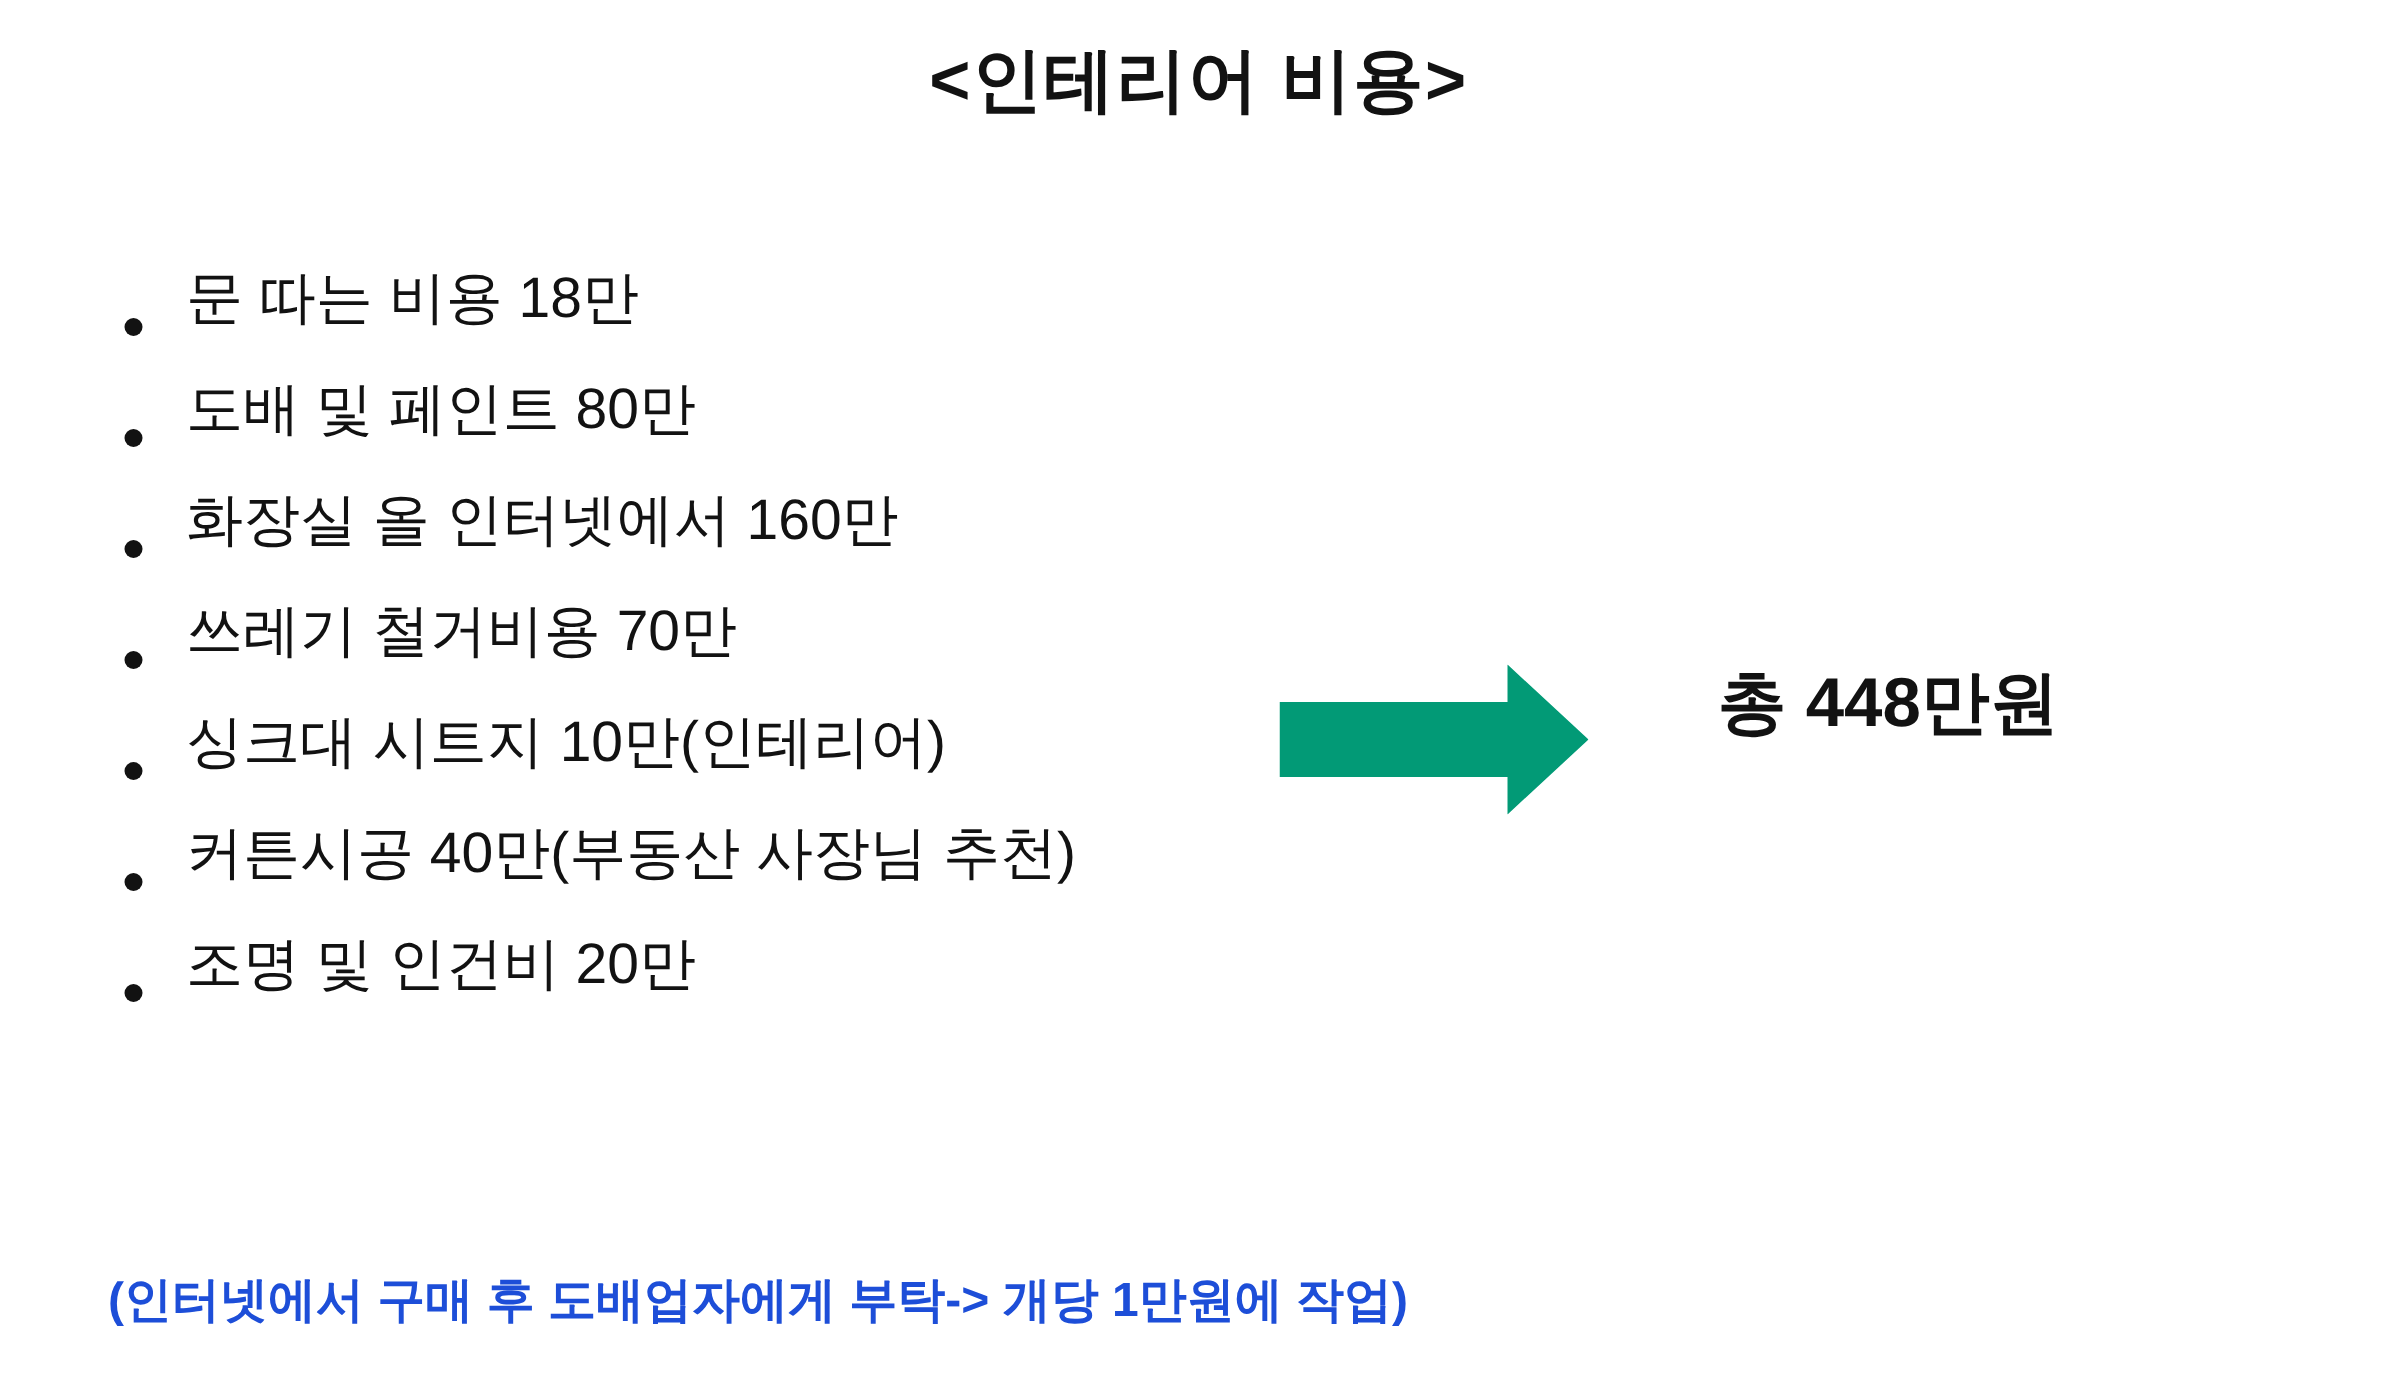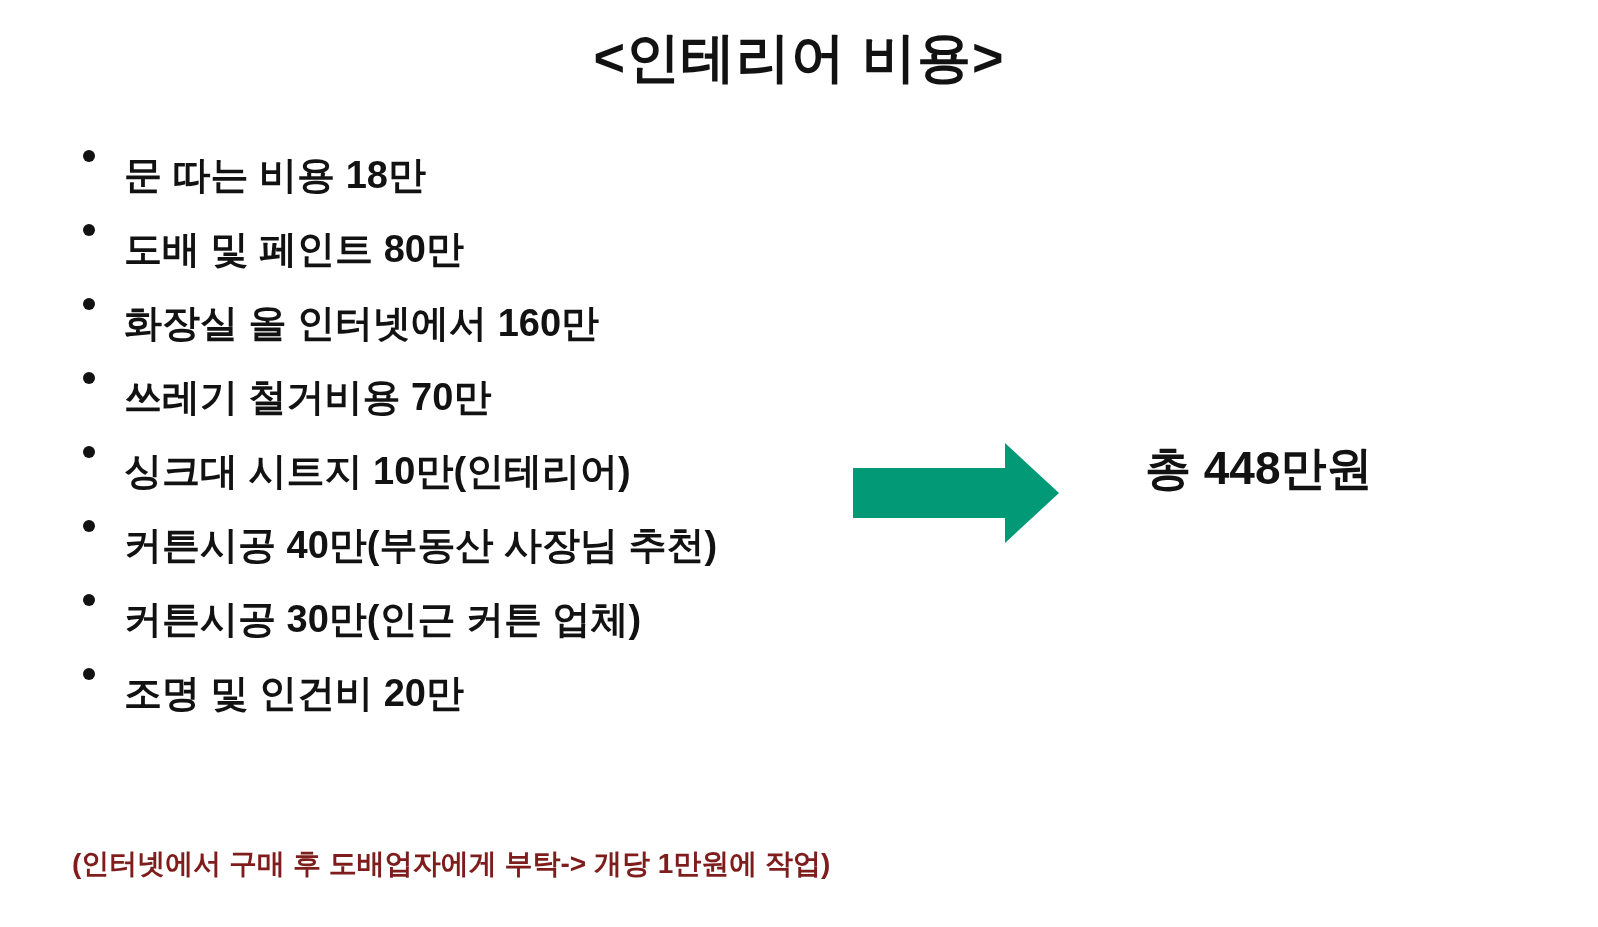--- a/index.html
+++ b/index.html
@@ -19,59 +19,59 @@
     position: absolute;
     inset: 0;
     background: #ffffff;
   }
   .page-title {
     position: absolute;
     top: 22px;
     left: 0;
     width: 100%;
     text-align: center;
-    font-size: 54px;
+    font-size: 47px;
     font-weight: 700;
     letter-spacing: 1px;
     color: #121212;
     white-space: nowrap;
   }
   .cost-list {
     position: absolute;
     left: 83px;
     top: 150px;
     margin: 0;
     padding: 0;
     list-style: none;
   }
   .cost-list li {
     height: 74px;
     display: flex;
-    align-items: flex-start;
+    align-items: flex-end;
     font-size: 38px;
-    font-weight: 700;
+    font-weight: 400;
     color: #121212;
     white-space: nowrap;
   }
   .bullet-dot {
     display: inline-block;
     width: 12px;
     height: 12px;
     border-radius: 50%;
     background: #121212;
     margin-right: 29px;
     flex: 0 0 auto;
   }
   .footnote {
     position: absolute;
     left: 72px;
     top: 845px;
-    font-size: 28px;
+    font-size: 32px;
     font-weight: 700;
-    color: #7f1d1d;
+    color: #1d4ed8;
     white-space: nowrap;
   }
   .summary-arrow {
     position: absolute;
     left: 853px;
     top: 443px;
     width: 206px;
     height: 100px;
   }
   .total-amount {
@@ -111,24 +111,20 @@
     <li>
       <span class="bullet-dot"></span>
       <span>싱크대 시트지 10만(인테리어)</span>
     </li>
     <li>
       <span class="bullet-dot"></span>
       <span>커튼시공 40만(부동산 사장님 추천)</span>
     </li>
     <li>
       <span class="bullet-dot"></span>
-      <span>커튼시공 30만(인근 커튼 업체)</span>
-    </li>
-    <li>
-      <span class="bullet-dot"></span>
       <span>조명 및 인건비 20만</span>
     </li>
   </ul>
 
   <div class="footnote">(인터넷에서 구매 후 도배업자에게 부탁-&gt; 개당 1만원에 작업)</div>
 
   <svg class="summary-arrow" viewBox="0 0 206 100" aria-hidden="true">
     <polygon points="0,25 152,25 152,0 206,50 152,100 152,75 0,75" fill="#029a76"></polygon>
   </svg>
 

